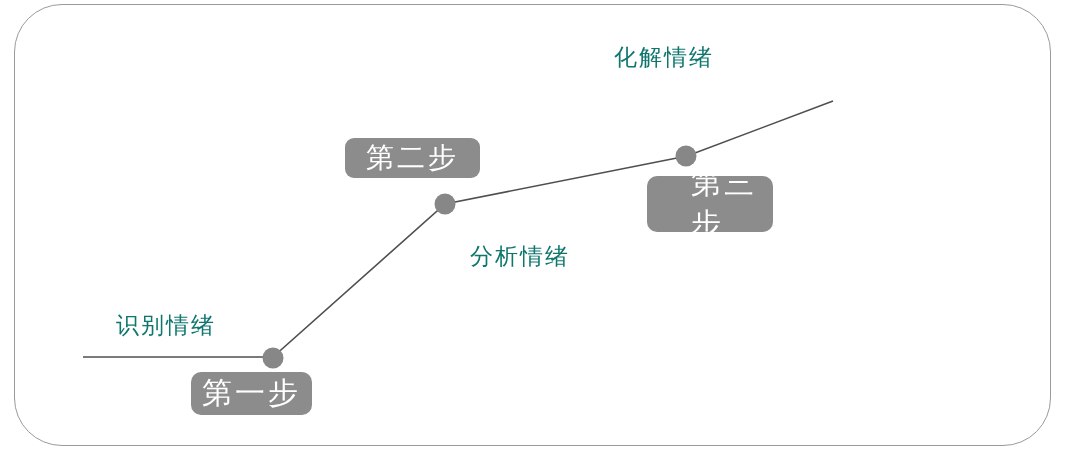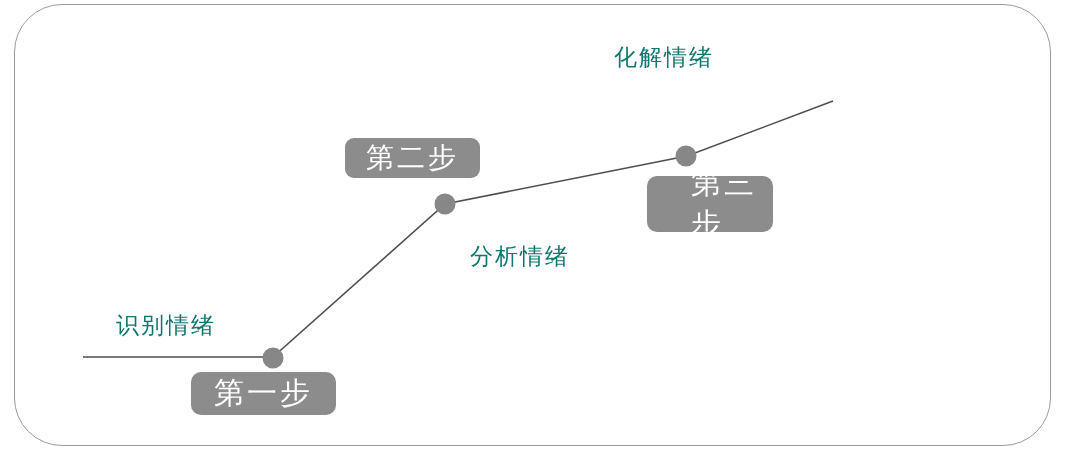--- a/index.html
+++ b/index.html
@@ -39,21 +39,21 @@
     color: #ffffff;
     font-weight: normal;
     display: flex;
     align-items: center;
     justify-content: center;
     letter-spacing: 3px;
     box-sizing: border-box;
   }
   .badge-1 {
     left: 191px; top: 372px;
-    width: 145px; height: 43px;
+    width: 121px; height: 43px;
     border-radius: 10px;
     font-size: 30px;
   }
   .badge-2 {
     left: 345px; top: 138px;
     width: 135px; height: 40px;
     border-radius: 9px;
     font-size: 28px;
   }
   .badge-3 {

